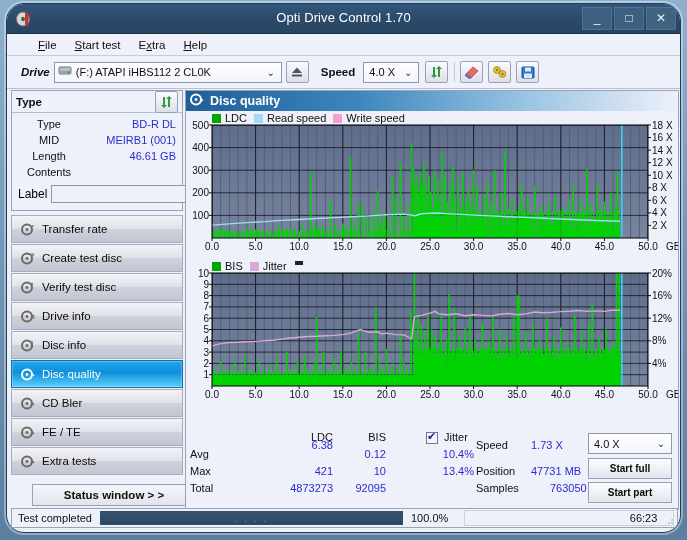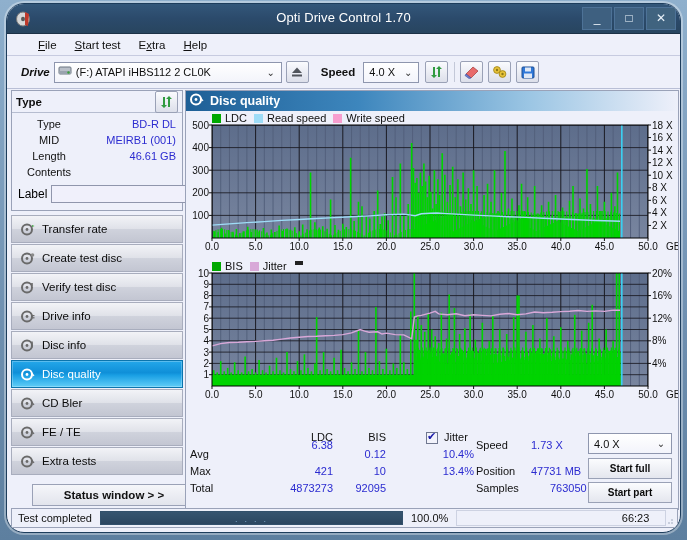--- a/index.html
+++ b/index.html
@@ -206,21 +206,21 @@
     background: linear-gradient(180deg,#36546f,#2b4660);
     border:1px solid #32506b;
     margin-left: 8px;
   }
   .progress .dots {
     position:absolute; left:50%; top:4px; transform:translateX(-50%);
     color:#7fa5c4; font-size:9px; letter-spacing:2px;
   }
   .pct { margin-left: 8px; }
   .elapsed-box {
-    margin-left: 8px; width: 210px; height:16px;
+    margin-left: 16px; width: 210px; height:16px;
     background:#eef0fa; border:1px solid #cdd2e2;
     display:flex; align-items:center; justify-content:flex-end;
     padding-right:16px; font-size:11px;
   }
   .grip { position:absolute; right:3px; bottom:2px; width:10px; height:10px; }
 </style>
 </head>
 <body>
 
 <div id="app">

